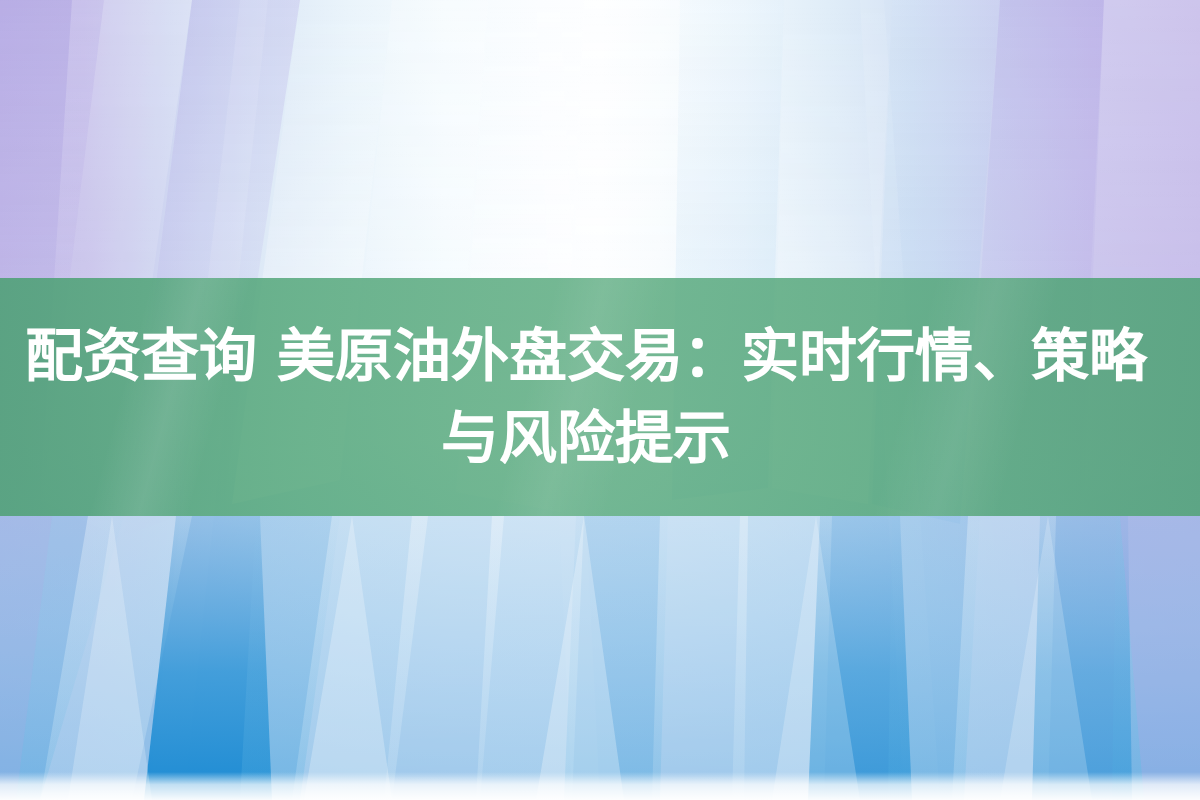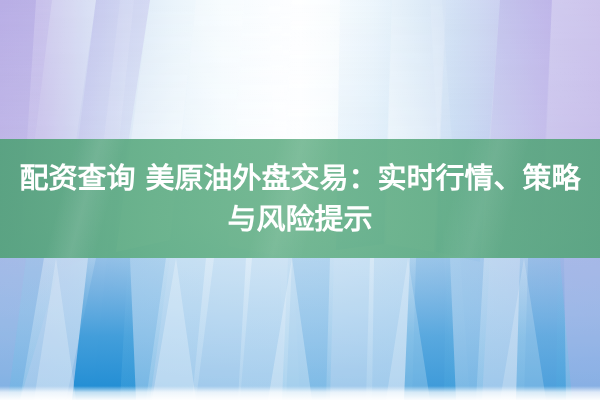--- a/index.html
+++ b/index.html
@@ -69,21 +69,21 @@
         rgba(255,255,255,.00) 53%,
         rgba(255,255,255,.00) 74%,
         rgba(255,255,255,.08) 79%,
         rgba(255,255,255,.00) 84%);
     pointer-events:none;
   }
 
   
   #title-wrap{
     position:absolute;left:0;right:0;top:139px;height:119px;
-    display:flex;align-items:center;justify-content:center;
+    display:flex;align-items:center;
   }
   #title{
     width:586px;
     margin:0;
     text-align:center;
     color:#ffffff;
     font-family:"DejaVu Sans","Liberation Sans",sans-serif;
     font-weight:700;
     font-size:29px;
     line-height:41px;

